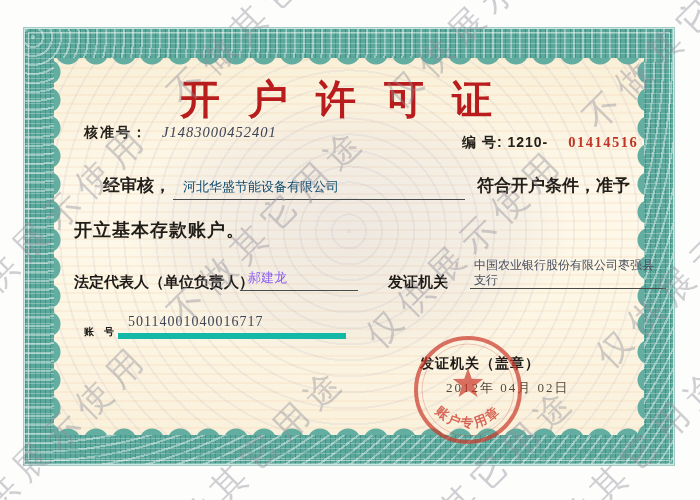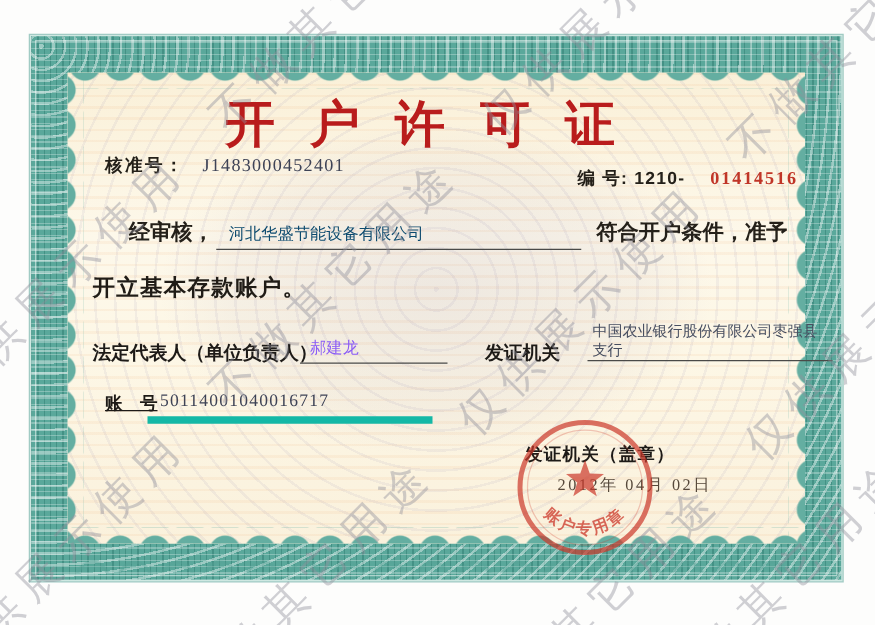--- a/index.html
+++ b/index.html
@@ -42,39 +42,39 @@
   
   .content{position:absolute;inset:0;z-index:20;color:#1d1a17;}
   .title{position:absolute;left:0;right:0;top:72px;text-align:center;
     font-family:"Liberation Serif","DejaVu Serif",serif;font-weight:bold;
     font-size:40px;letter-spacing:28px;color:#b91c1c;}
   .row{position:absolute;display:flex;align-items:baseline;}
   .lbl{font-weight:bold;color:#242019;}
   .val{font-family:"Liberation Serif","DejaVu Serif",serif;color:#3e4356;}
   .approval-row{left:84px;top:124px;}
   .approval-row .lbl{font-size:14px;letter-spacing:2px;}
-  .approval-row .val{font-size:14.5px;margin-left:14px;letter-spacing:1px;}
+  .approval-row .val{font-size:14.5px;margin-left:14px;letter-spacing:1px;font-style:italic;}
   .serial-row{left:462px;top:134px;}
   .serial-row .lbl{font-size:14px;letter-spacing:1px;}
   .serial-row .val{font-size:14.5px;margin-left:20px;font-weight:bold;letter-spacing:1.5px;color:var(--serial_red,#c03527);text-align:right;}
   .review-row{left:103px;top:174px;right:42px;}
   .review-row .lbl{font-size:17px;}
   .company-line{flex:none;width:278px;border-bottom:1px solid #4a4a48;font-family:"Liberation Serif","DejaVu Serif",serif;
     font-size:13px;color:#0c4a6e;padding:0 4px 3px 10px;margin-left:2px;}
   .review-suffix{margin-left:12px;font-size:17px;}
   .open-line{position:absolute;left:74px;top:218px;font-size:18px;font-weight:bold;letter-spacing:1px;color:#201c16;}
   .rep-label{position:absolute;left:74px;top:273px;font-size:15px;font-weight:bold;}
   .rep-underline{position:absolute;left:240px;top:262px;width:118px;height:29px;border-bottom:1px solid #4a4a48;
     display:flex;align-items:flex-end;padding:0 0 3px 8px;box-sizing:border-box;
     font-family:"Liberation Serif","DejaVu Serif",serif;font-size:13px;color:#8b5cf6;}
   .bank-label{position:absolute;left:388px;top:273px;font-size:15px;font-weight:bold;}
   .bank-underline{position:absolute;left:470px;top:258px;width:196px;border-bottom:1px solid #4a4a48;
     padding:0 2px 0 4px;box-sizing:border-box;font-family:"Liberation Serif","DejaVu Serif",serif;
     font-size:12px;line-height:15px;color:#474e60;}
-  .acct-label{position:absolute;left:84px;top:314px;font-size:14px;font-weight:bold;text-decoration:underline;}
+  .acct-label{position:absolute;left:84px;top:325px;font-size:10px;font-weight:bold;}
   .acct-underline{position:absolute;left:118px;top:311px;width:228px;height:28px;border-bottom:6px solid #14b8a6;
     display:flex;align-items:flex-end;padding:0 0 3px 10px;box-sizing:border-box;
     font-family:"Liberation Serif","DejaVu Serif",serif;font-size:14px;letter-spacing:1px;color:#3e4356;}
   .issuer-label{position:absolute;left:420px;top:355px;font-size:14px;font-weight:bold;letter-spacing:1px;text-align:center;}
   .issue-date{position:absolute;left:446px;top:379px;font-family:"Liberation Serif","DejaVu Serif",serif;
     font-size:13px;letter-spacing:2px;color:#56493b;text-align:center;}
 
   
   .seal{position:absolute;left:406px;top:328px;z-index:24;opacity:.88;}
 

